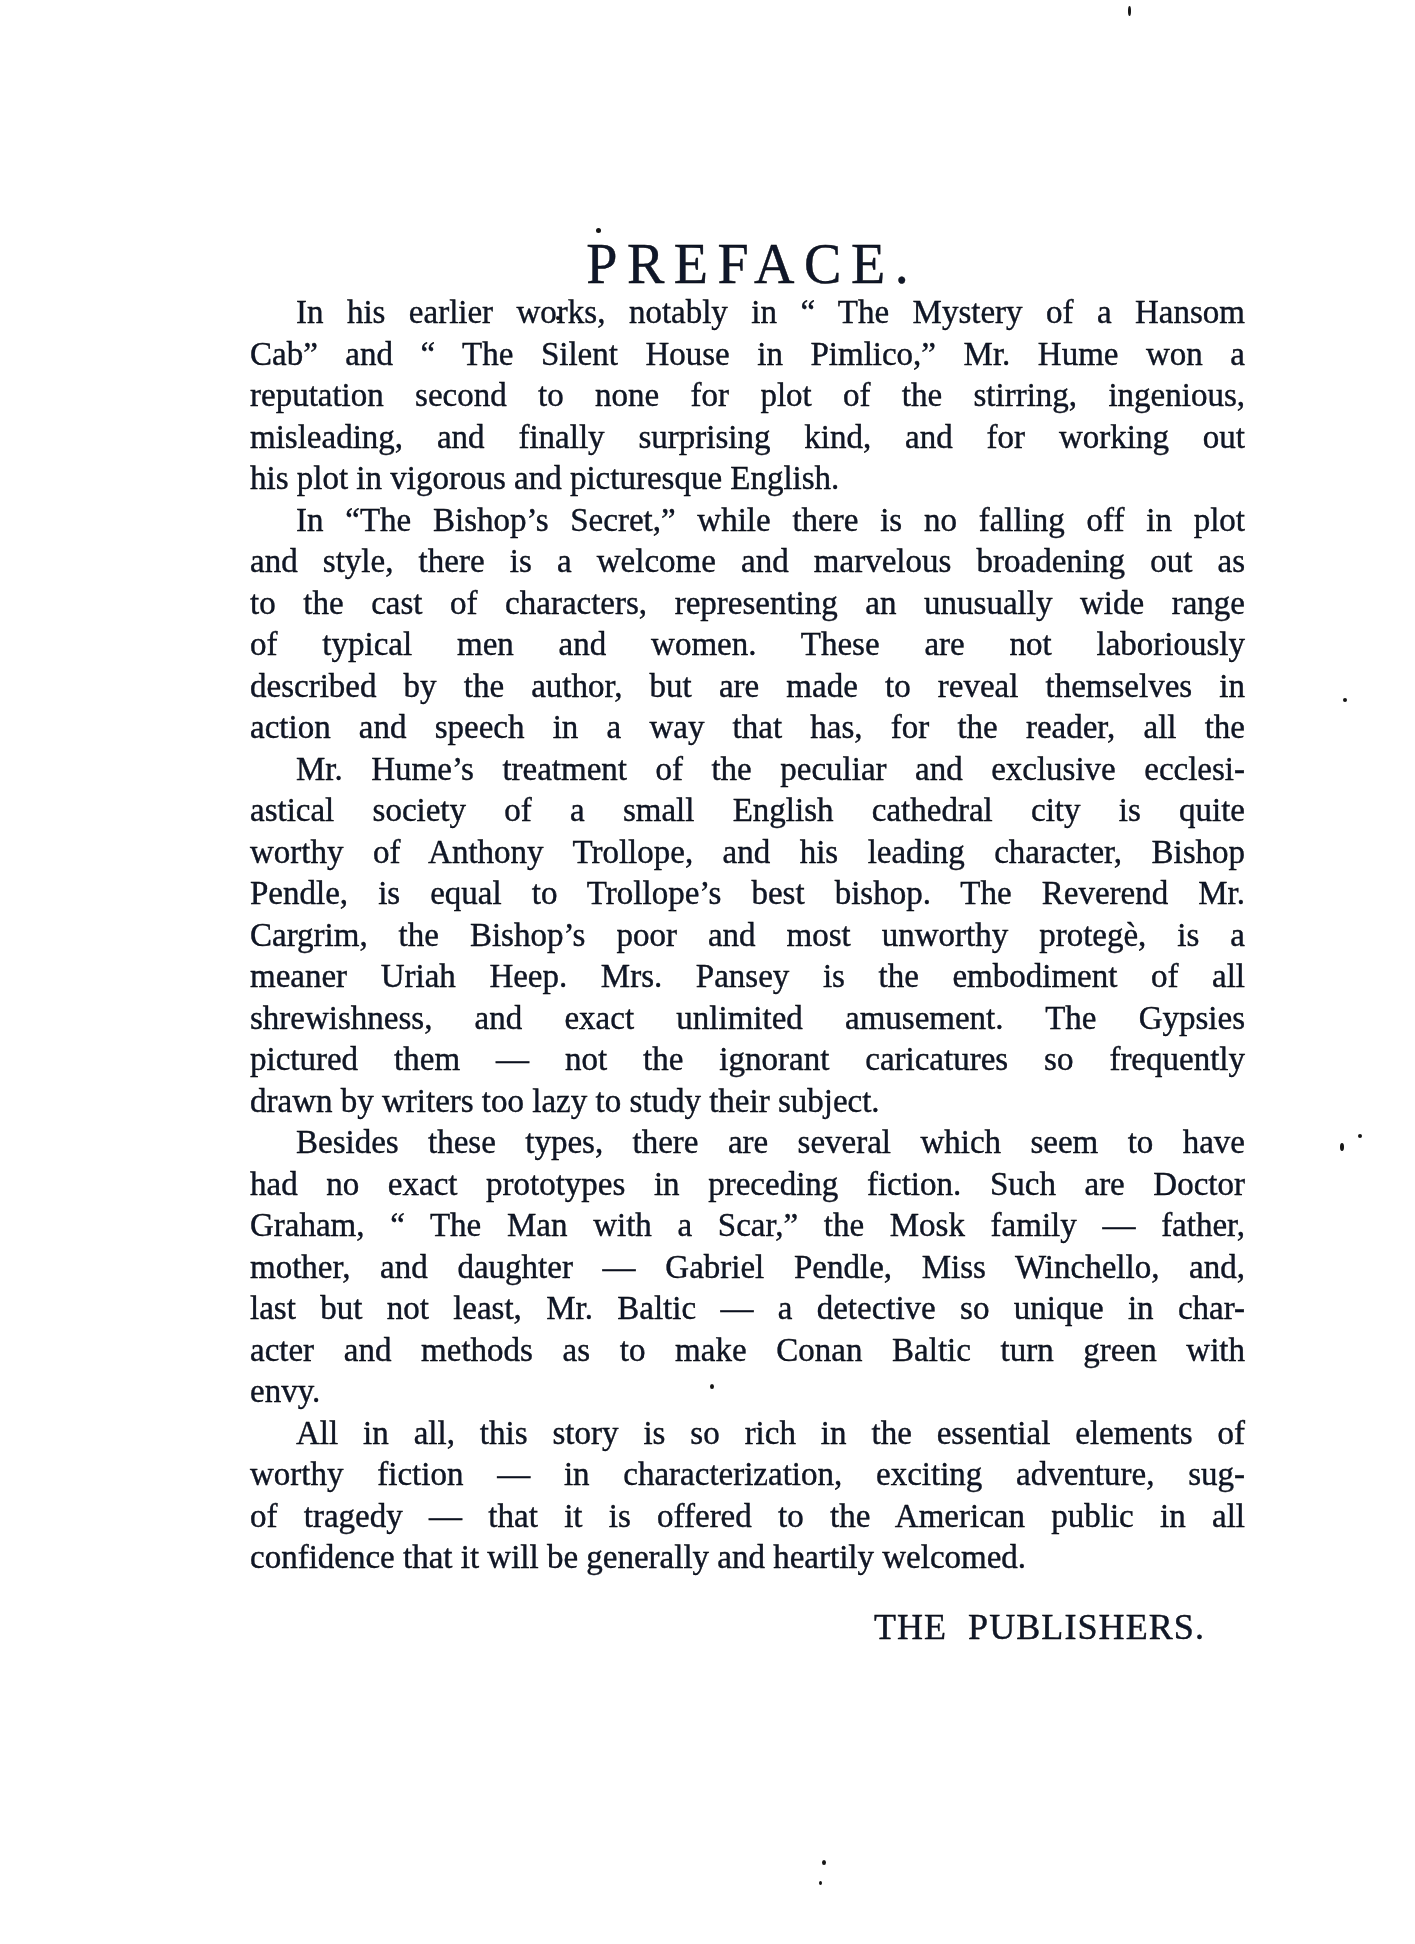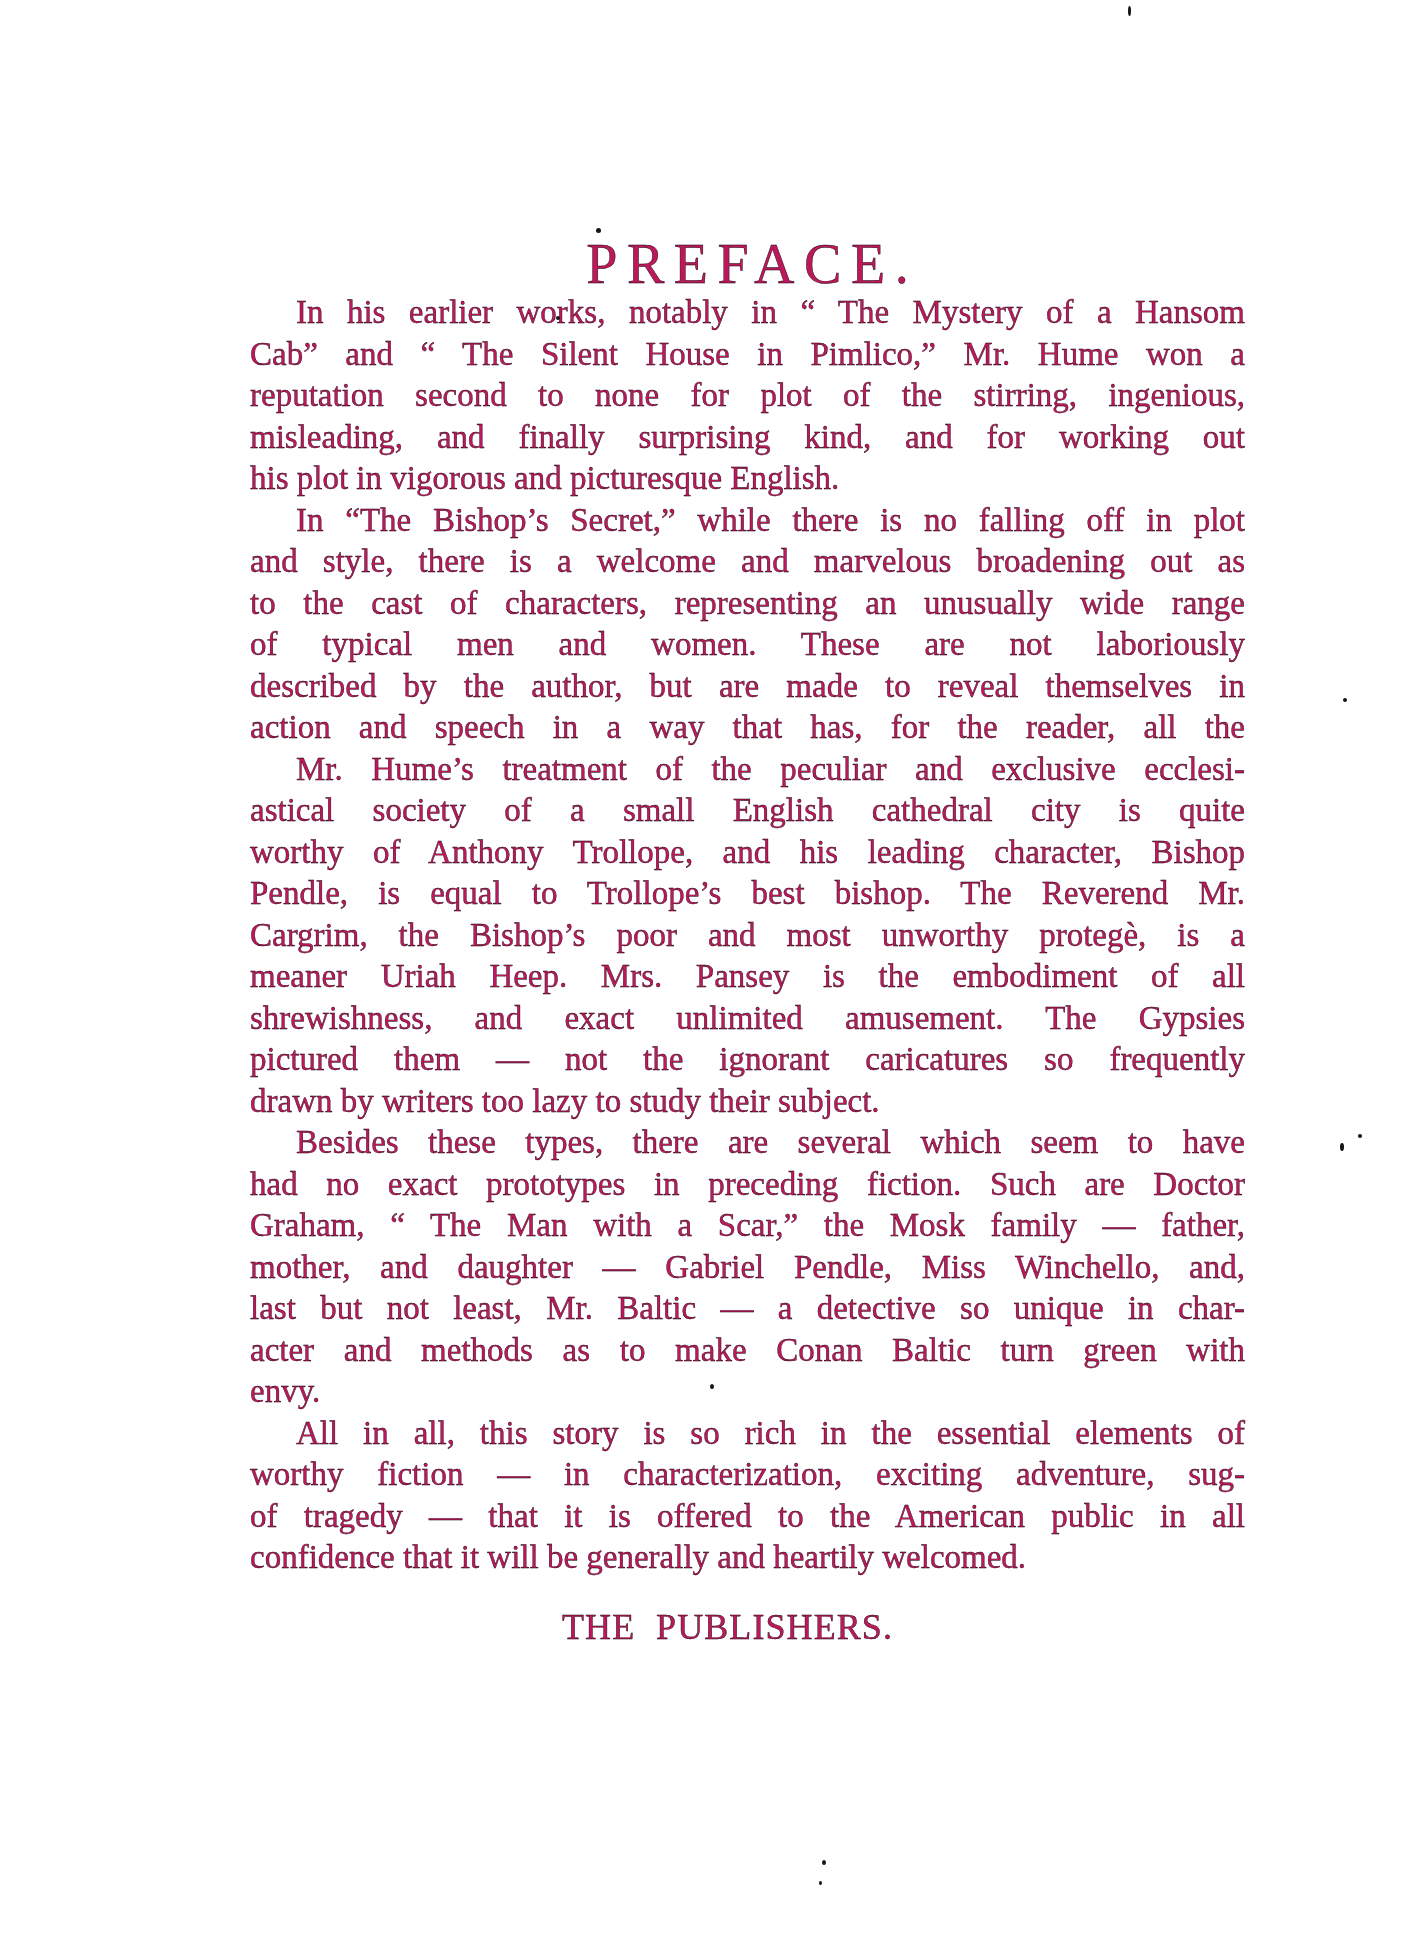--- a/index.html
+++ b/index.html
@@ -5,21 +5,21 @@
   html, body {
     margin: 0;
     padding: 0;
     background: #ffffff;
   }
   .page {
     position: relative;
     width: 1415px;
     height: 1944px;
     background: #ffffff;
-    color: #be185d;
+    color: #0f172a;
     font-family: "Liberation Serif", "DejaVu Serif", serif;
     overflow: hidden;
   }
   .content {
     padding: 0 170px 0 250px; 
   }
   .title {
     margin: 236px 0 0 0;
     font-size: 56px;
     line-height: 56px;
@@ -41,21 +41,21 @@
   .line.last {
     text-align-last: left;
   }
   .line.indent {
     text-indent: 46px;
   }
   .signature {
     margin-top: 26px;
     font-size: 36px;
     line-height: 44px;
-    text-align: center;
+    text-align: right;
     padding-right: 40px;
     letter-spacing: 0.03em;
     word-spacing: 0.3em;
     -webkit-text-stroke: 0.4px #000;
   }
   .speck {
     position: absolute;
     background: #151515;
     border-radius: 50%;
   }

